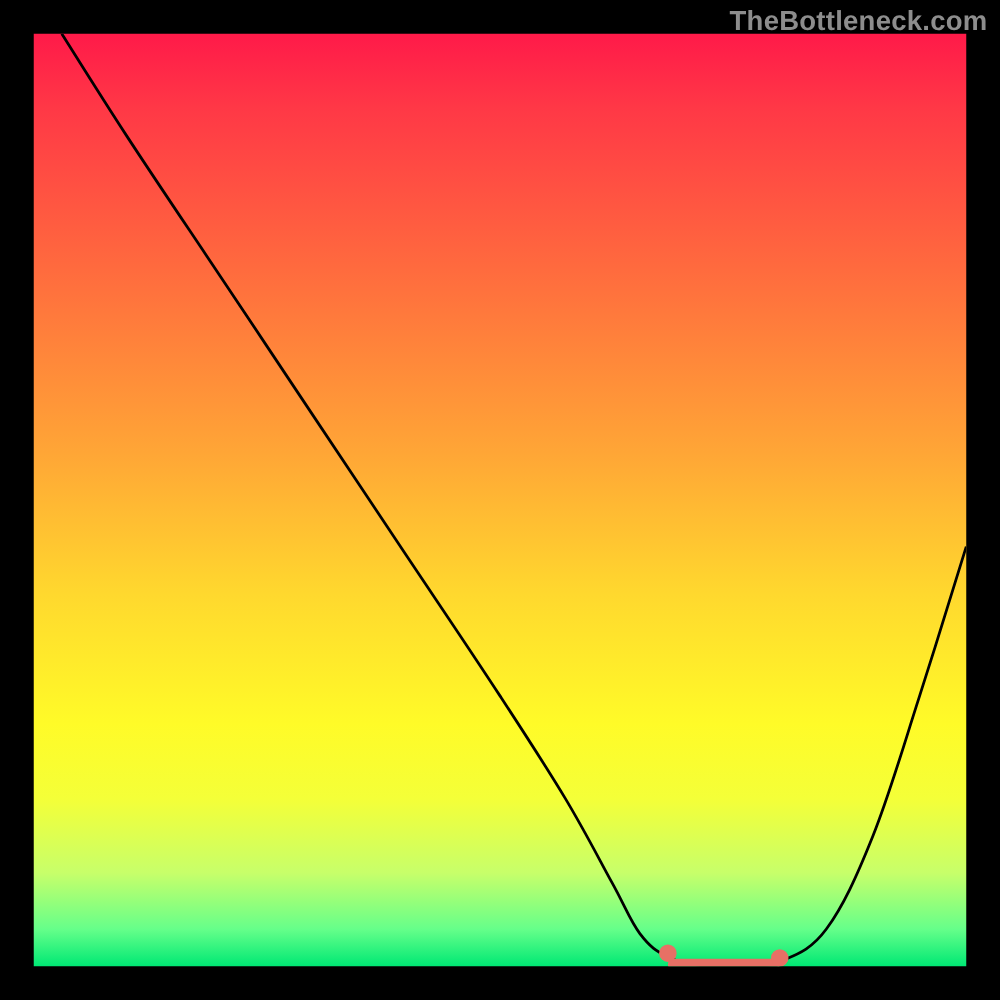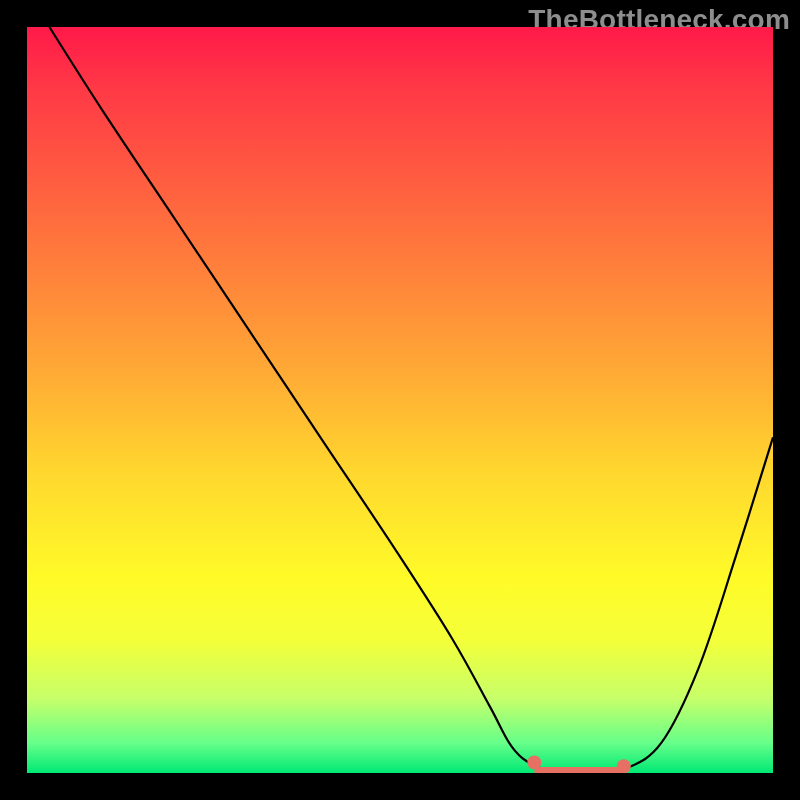--- a/index.html
+++ b/index.html
@@ -34,21 +34,21 @@
       #f4ff38 82%,
       #c7ff6a 90%,
       #66ff8a 96%,
       #00e874 100%
     );
   }
   .watermark {
     position: absolute;
     top: 4px;
     right: 10px;
-    font-size: 28px;
+    font-size: 22px;
     font-weight: 600;
     color: #8d8d8d;
     letter-spacing: 0.2px;
     user-select: none;
   }
   svg.curve {
     position: absolute;
     left: 0;
     top: 0;
   }

